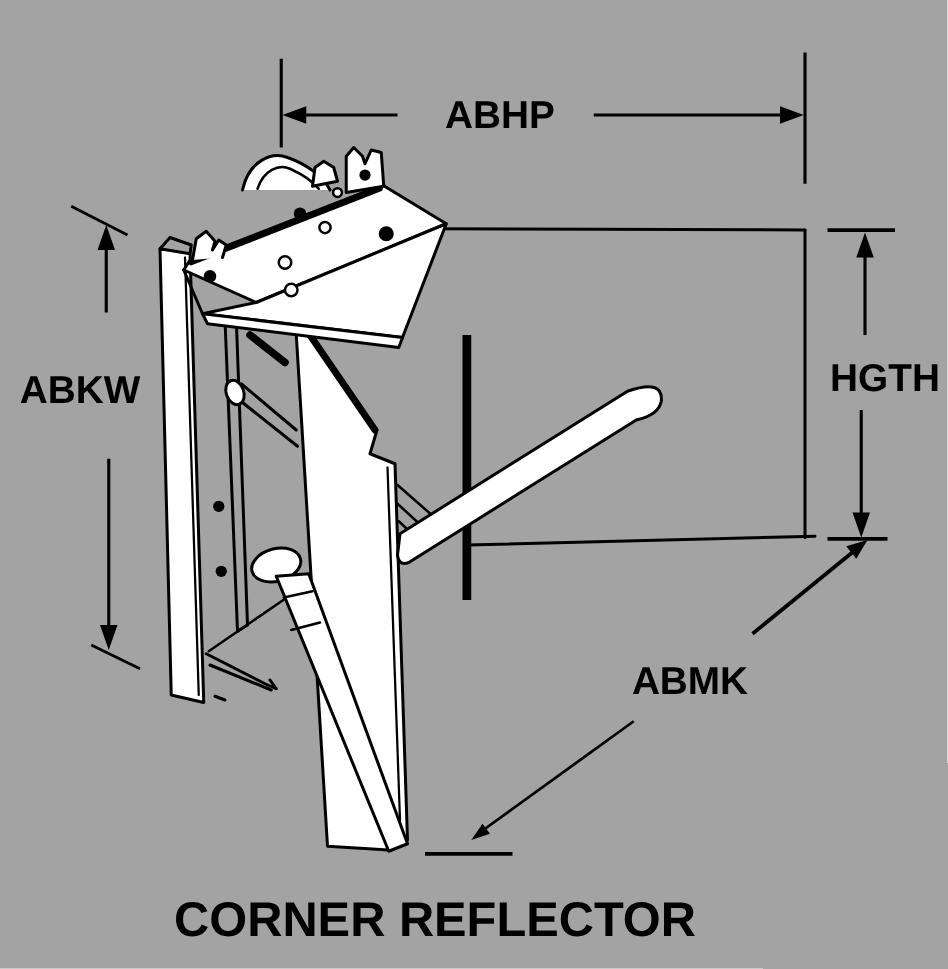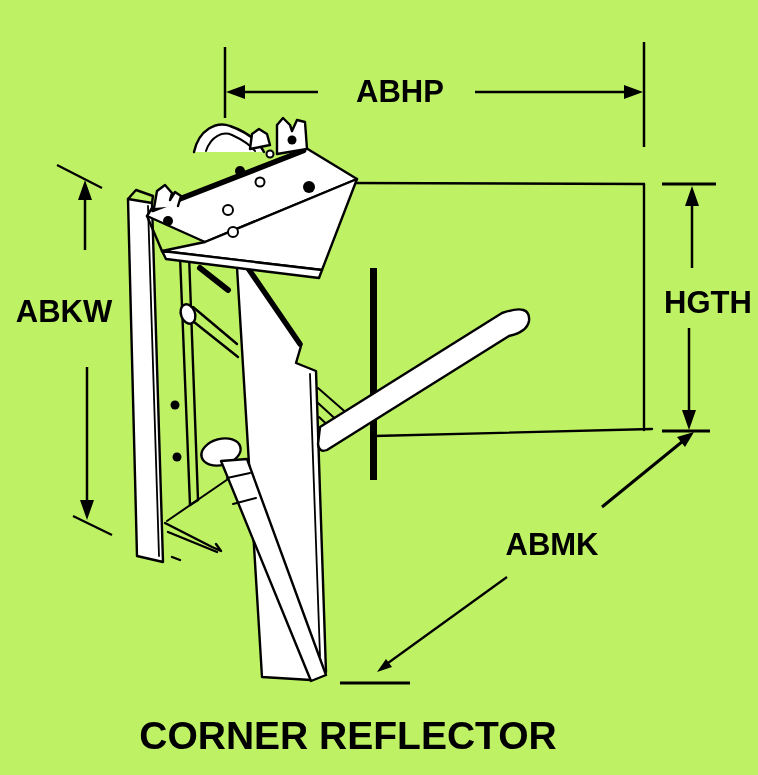--- a/index.html
+++ b/index.html
@@ -1,20 +1,20 @@
 <!DOCTYPE html>
 <html><head>
 <meta charset="utf-8">
 <style>
   html, body { margin: 0; padding: 0; background: #ffffff; }
   .stage {
     position: relative;
     width: 758px;
     height: 775px;
-    background: #bef264;
+    background: #a3a3a3;
     overflow: hidden;
   }
   svg { display: block; }
   .dim-label {
     font-family: "Liberation Sans", sans-serif;
     font-weight: bold;
     font-size: 31px;
     fill: #000000;
   }
   .caption {

